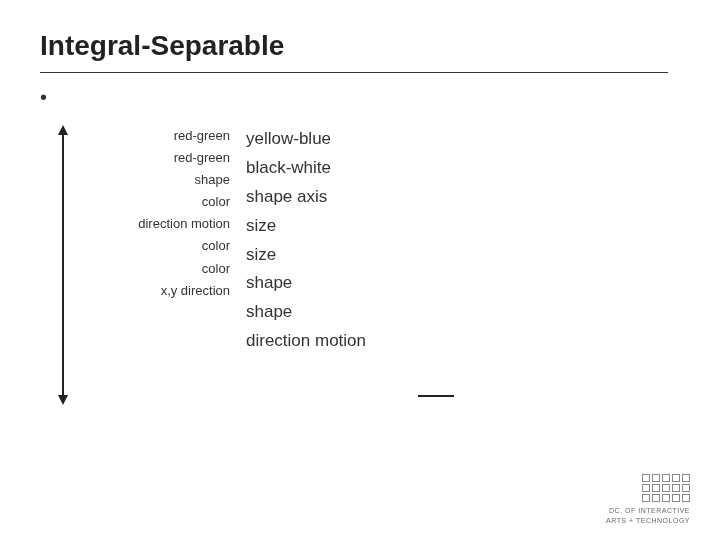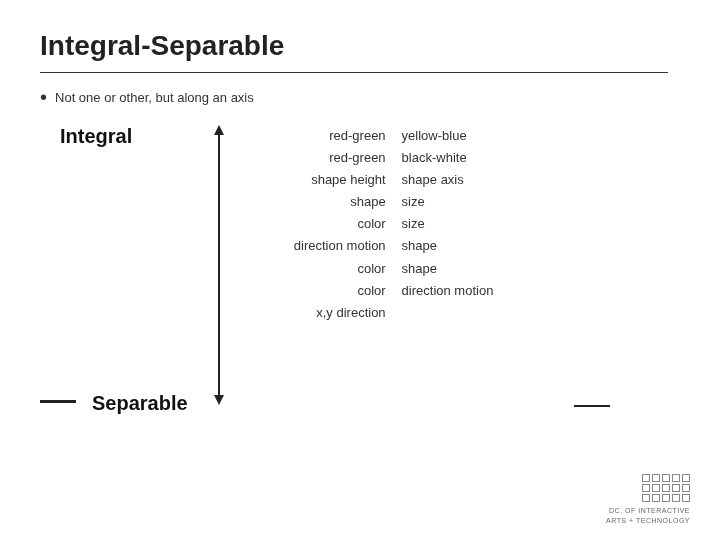--- a/index.html
+++ b/index.html
@@ -102,21 +102,21 @@
       font-size: 13px;
       color: #333;
       line-height: 1.7;
       padding-right: 8px;
     }
     .right-col {
       display: flex;
       flex-direction: column;
       align-items: flex-start;
       min-width: 170px;
-      font-size: 13px;
+      font-size: 17px;
       color: #333;
       line-height: 1.7;
       padding-left: 8px;
     }
     .row-text {
       display: block;
       white-space: nowrap;
     }
     .bottom-logo {
       position: absolute;
@@ -167,44 +167,35 @@
     }
   </style>
 </head>
 <body>
 
 <div class="slide">
   <div class="title">Integral-Separable</div>
   <hr class="divider">
   <div class="bullet-line">
     <span class="bullet-dot">•</span>
-    <span>Not one or other, but along an axis</span>
   </div>
 
   <div class="content-area">
 
     <div class="left-with-bracket">
-      <div class="labels-stack">
-        <span class="integral-label">Integral</span>
-        <div class="separable-row">
-          <span class="separable-dash"></span>
-          <span class="separable-label">Separable</span>
-        </div>
-      </div>
       <div class="bracket-container">
         <div class="bracket-arrow-top"></div>
         <div class="bracket-line"></div>
         <div class="bracket-arrow-bottom"></div>
       </div>
     </div>
 
     <div class="middle-col">
       <span class="row-text">red-green</span>
       <span class="row-text">red-green</span>
-      <span class="row-text">shape height</span>
       <span class="row-text">shape</span>
       <span class="row-text">color</span>
       <span class="row-text">direction motion</span>
       <span class="row-text">color</span>
       <span class="row-text">color</span>
       <span class="row-text">x,y direction</span>
     </div>
 
     <div class="right-col">
       <span class="row-text">yellow-blue</span>

